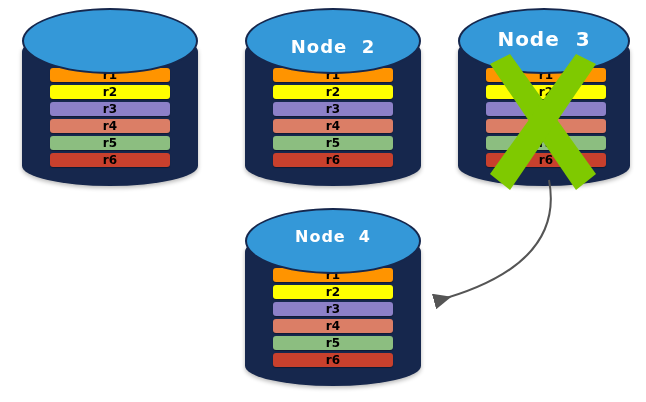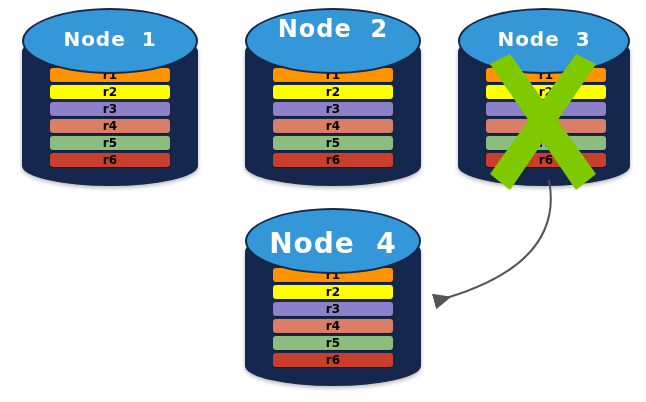--- a/index.html
+++ b/index.html
@@ -101,35 +101,34 @@
   }
 </style>
 </head>
 <body>
 
 <div id="canvas">
 
   <div class="node" style="left:22px; top:8px; width:176px; height:178px;">
     <div class="barrel" style="top:22px; height:156px;"></div>
     <div class="top" style="top:0px; height:66px;"></div>
-    <div class="title" style="top:19px; font-size:20px;">Node  1</div>
     <div class="rows" style="left:28px; top:60px; width:120px; gap:3px;">
       <div class="row-bar" style="background:#ff9400; height:14px; font-size:12px;">r1</div>
       <div class="row-bar" style="background:#ffff00; height:14px; font-size:12px;">r2</div>
       <div class="row-bar" style="background:#8c80c8; height:14px; font-size:12px;">r3</div>
       <div class="row-bar" style="background:#db7e66; height:14px; font-size:12px;">r4</div>
       <div class="row-bar" style="background:#8cbe80; height:14px; font-size:12px;">r5</div>
       <div class="row-bar" style="background:#c8402d; height:14px; font-size:12px;">r6</div>
     </div>
   </div>
 
   <div class="node" style="left:245px; top:8px; width:176px; height:178px;">
     <div class="barrel" style="top:22px; height:156px;"></div>
     <div class="top" style="top:0px; height:66px;"></div>
-    <div class="title" style="top:7px; font-size:24px;">Node  2</div>
+    <div class="title" style="top:28px; font-size:18px;">Node  2</div>
     <div class="rows" style="left:28px; top:60px; width:120px; gap:3px;">
       <div class="row-bar" style="background:#ff9400; height:14px; font-size:12px;">r1</div>
       <div class="row-bar" style="background:#ffff00; height:14px; font-size:12px;">r2</div>
       <div class="row-bar" style="background:#8c80c8; height:14px; font-size:12px;">r3</div>
       <div class="row-bar" style="background:#db7e66; height:14px; font-size:12px;">r4</div>
       <div class="row-bar" style="background:#8cbe80; height:14px; font-size:12px;">r5</div>
       <div class="row-bar" style="background:#c8402d; height:14px; font-size:12px;">r6</div>
     </div>
   </div>
 
@@ -150,21 +149,21 @@
       <g fill="#7fc900">
         <polygon points="2,10 22,0 108,120 88,136"></polygon>
         <polygon points="108,10 88,0 2,120 22,136"></polygon>
       </g>
     </svg>
   </div>
 
   <div class="node" style="left:245px; top:208px; width:176px; height:178px;">
     <div class="barrel" style="top:22px; height:156px;"></div>
     <div class="top" style="top:0px; height:66px;"></div>
-    <div class="title" style="top:19px; font-size:28px;">Node  4</div>
+    <div class="title" style="top:19px; font-size:16px;">Node  4</div>
     <div class="rows" style="left:28px; top:60px; width:120px; gap:3px;">
       <div class="row-bar" style="background:#ff9400; height:14px; font-size:12px;">r1</div>
       <div class="row-bar" style="background:#ffff00; height:14px; font-size:12px;">r2</div>
       <div class="row-bar" style="background:#8c80c8; height:14px; font-size:12px;">r3</div>
       <div class="row-bar" style="background:#db7e66; height:14px; font-size:12px;">r4</div>
       <div class="row-bar" style="background:#8cbe80; height:14px; font-size:12px;">r5</div>
       <div class="row-bar" style="background:#c8402d; height:14px; font-size:12px;">r6</div>
     </div>
   </div>
 

